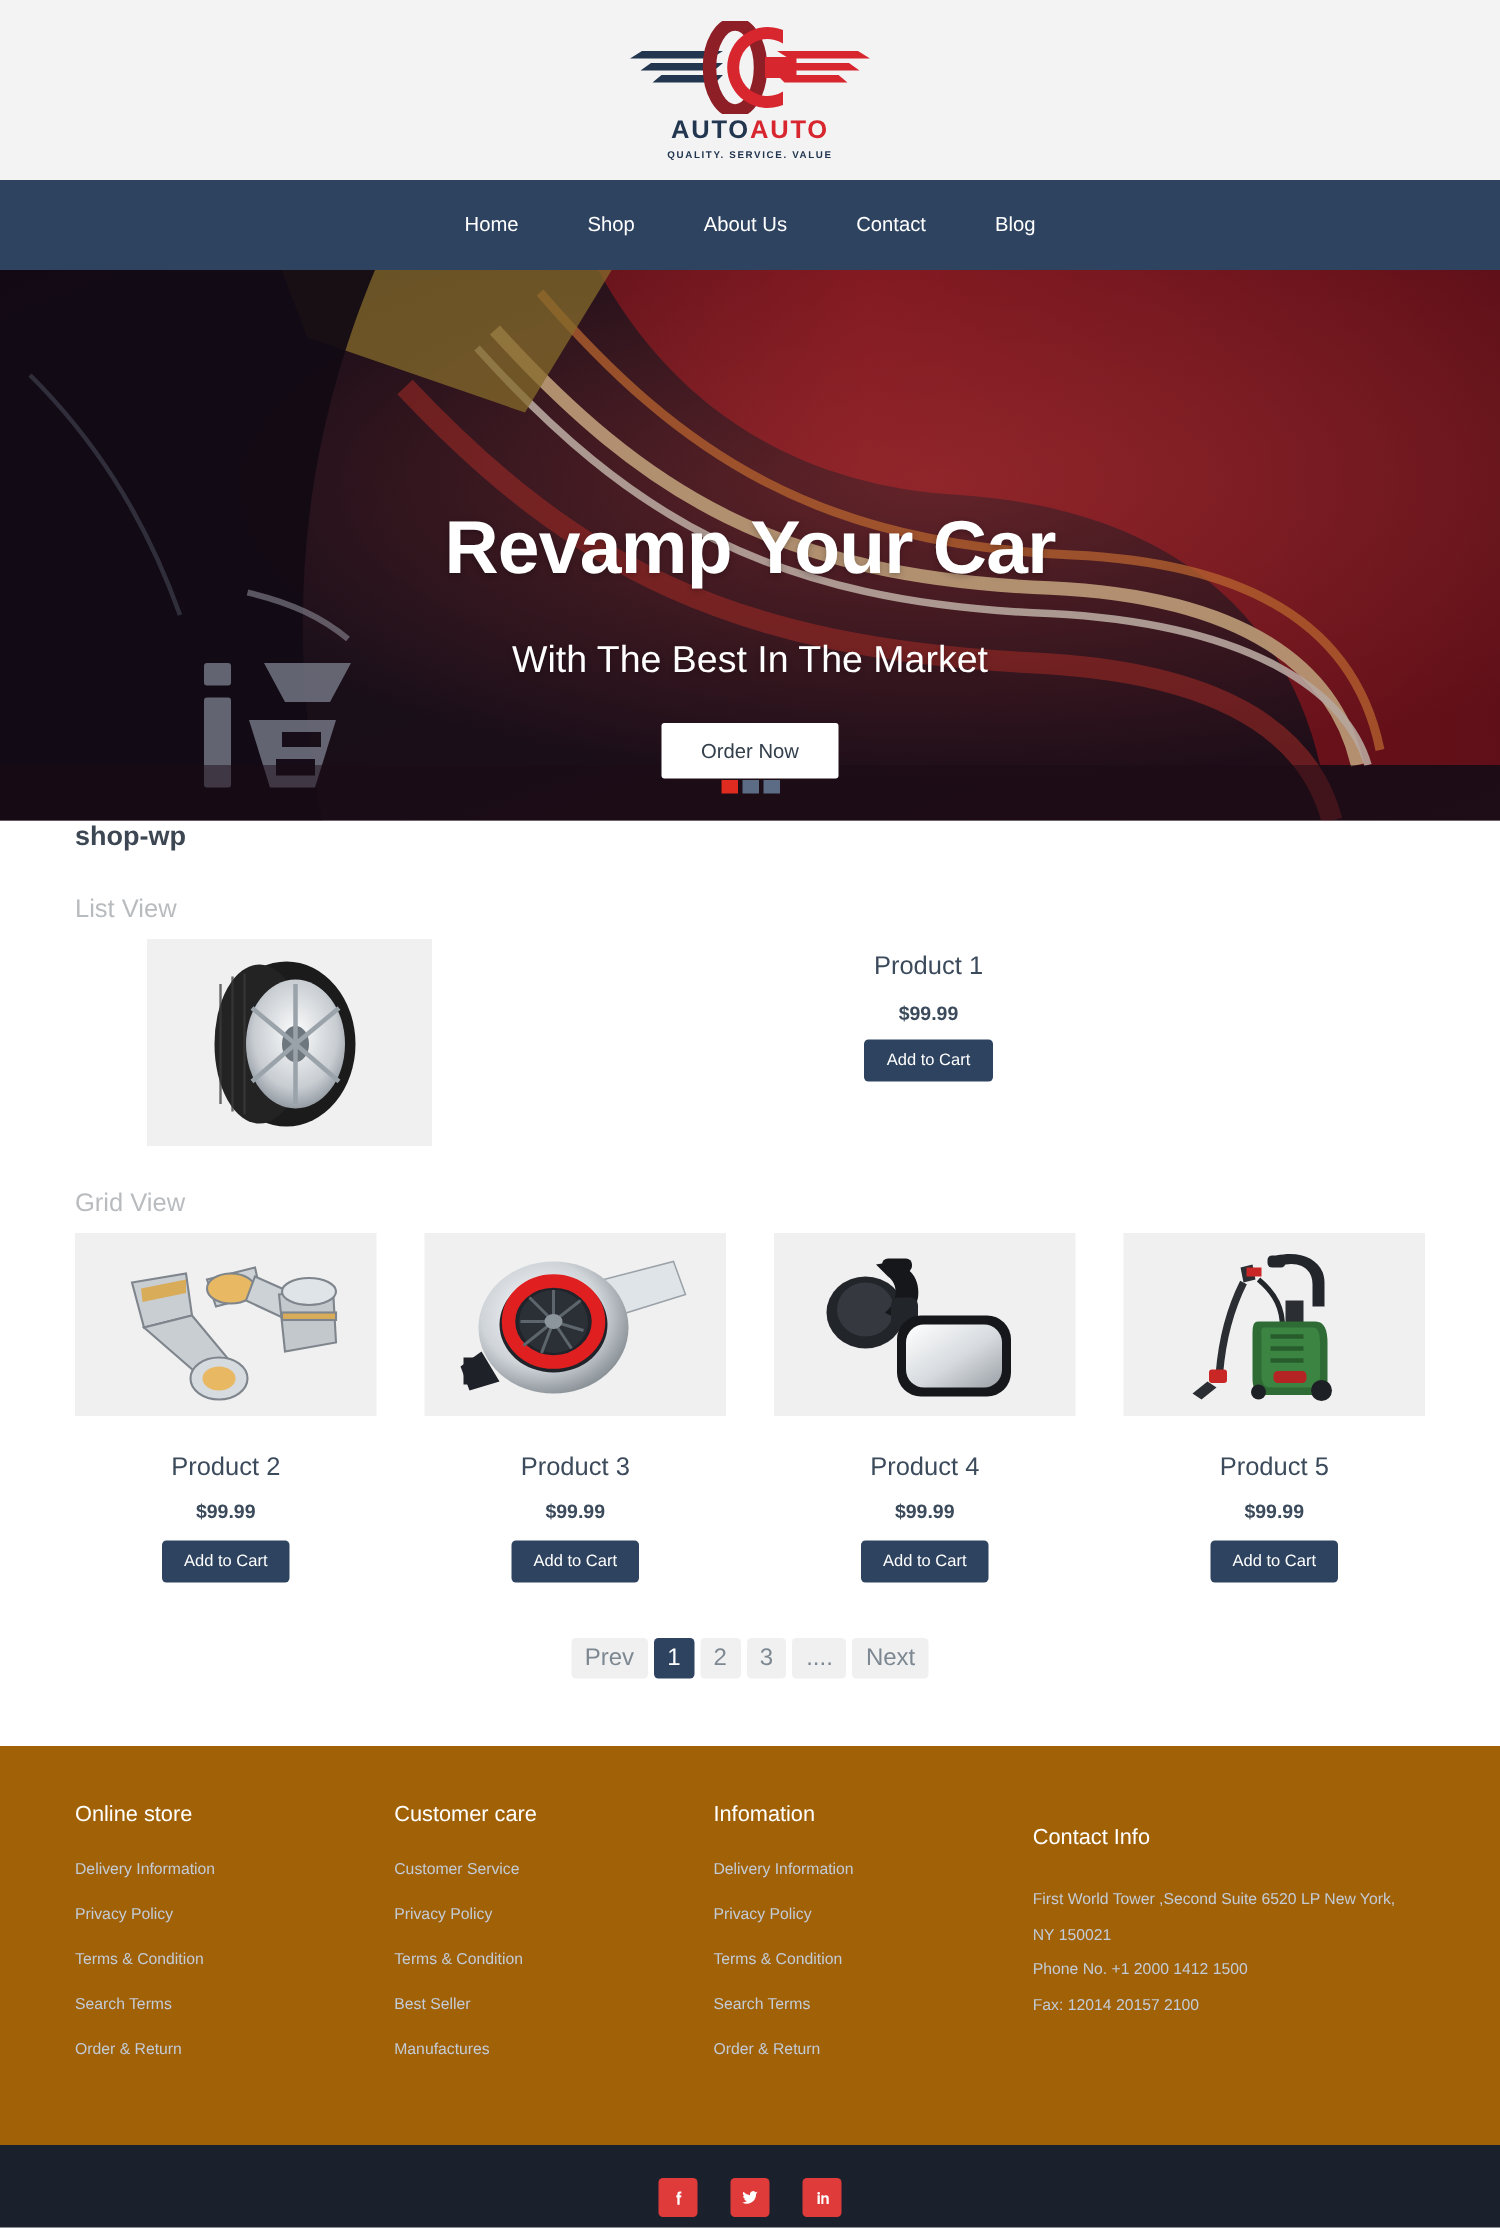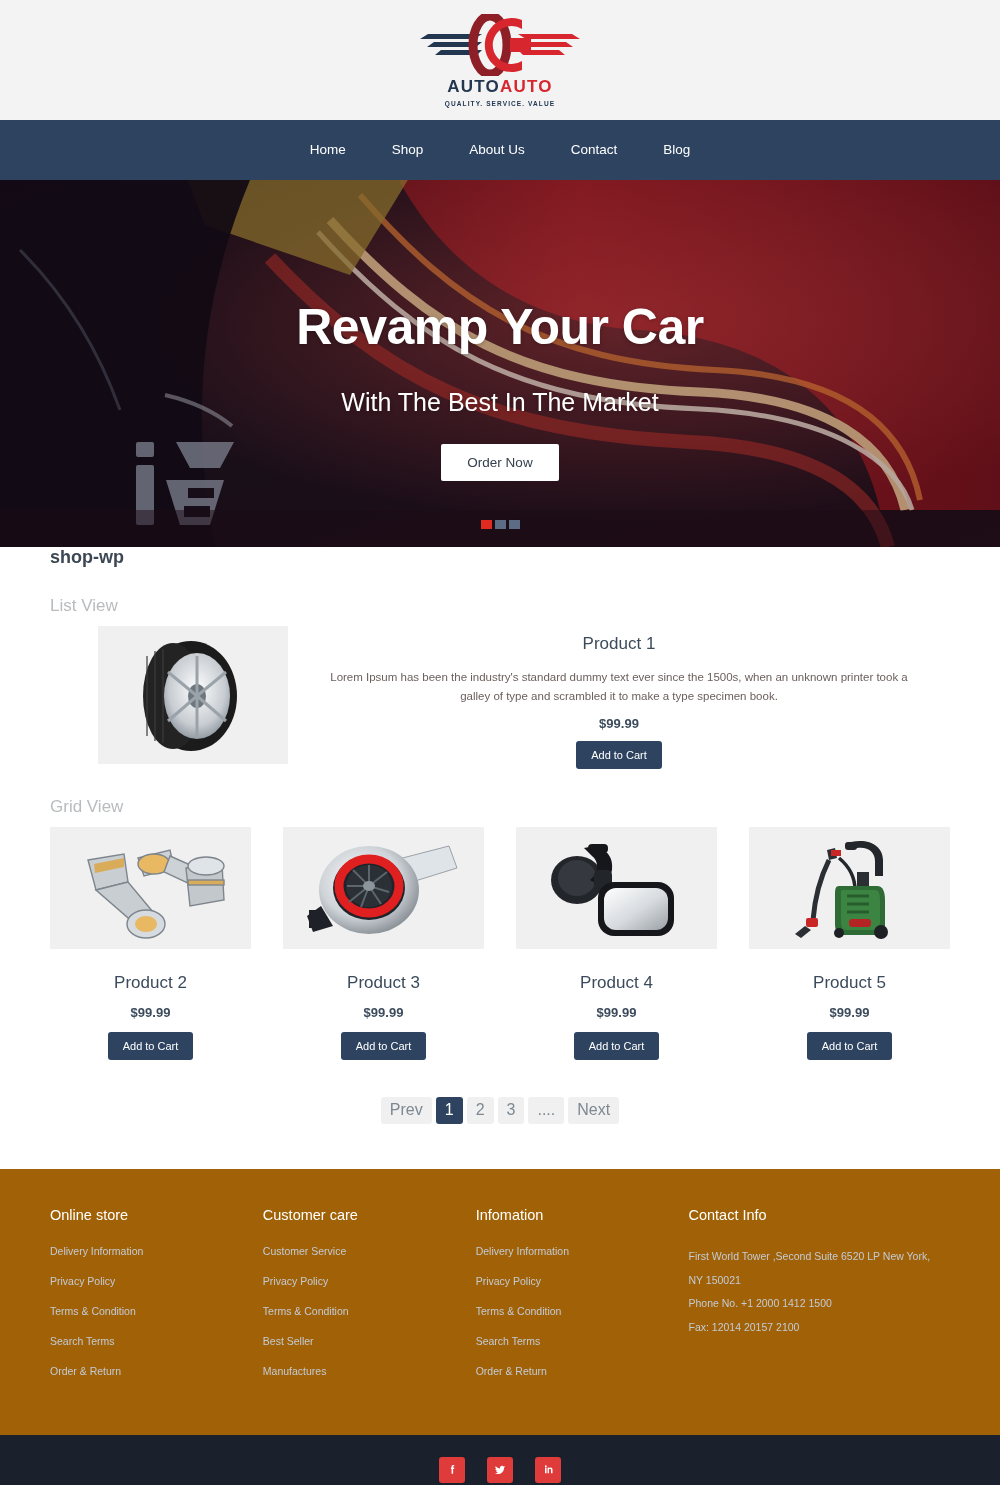--- a/index.html
+++ b/index.html
@@ -68,20 +68,21 @@
     background: rgba(30, 10, 25, 0.32);
   }
   .hero-content {
     position: absolute;
     inset: 0;
     display: flex;
     flex-direction: column;
     align-items: center;
     justify-content: flex-start;
     padding-top: 118px;
+    margin-top: 38px;
   }
   .hero-title {
     font-size: 50px;
     font-weight: bold;
     color: #ffffff;
     letter-spacing: -0.5px;
     text-shadow: 0 1px 4px rgba(0,0,0,.25);
   }
   .hero-sub {
     font-size: 25px;
@@ -204,21 +205,21 @@
   }
   .page-btn.active { background: #2e4360; color: #ffffff; }
 
   
   .footer {
     background: #a16207;
     padding: 38px 50px 40px 50px;
     display: flex;
   }
   .fcol { flex: 1; padding-right: 18px; }
-  .fcol:last-child { flex: 1.25; }
+  .fcol:last-child { flex: 1.25; margin-top: 15px; }
   .fcol-title {
     color: #ffffff;
     font-size: 14.5px;
     margin-bottom: 22px;
   }
   .flink {
     display: block;
     color: #c3cbd6;
     font-size: 10.5px;
     text-decoration: none;
@@ -367,21 +368,20 @@
         </g>
         <g stroke="#3b3b3c" stroke-width="1.6" opacity=".75">
           <path d="M34 20 L34 100"></path>
             <path d="M42 15 L42 105"></path>
           <path d="M50 13 L50 107"></path>
         </g>
       </svg>
     </div>
     <div class="list-info">
       <div class="product-name">Product 1</div>
-      <div class="product-desc">Lorem Ipsum has been the industry's standard dummy text ever since the 1500s, when an unknown printer took a galley of type and scrambled it to make a type specimen book.</div>
       <div class="product-price">$99.99</div>
       <button class="btn-cart">Add to Cart</button>
     </div>
   </div>
 
   <div class="section-label">Grid View</div>
 
   <div class="grid-row">
 
     <div class="grid-card">

